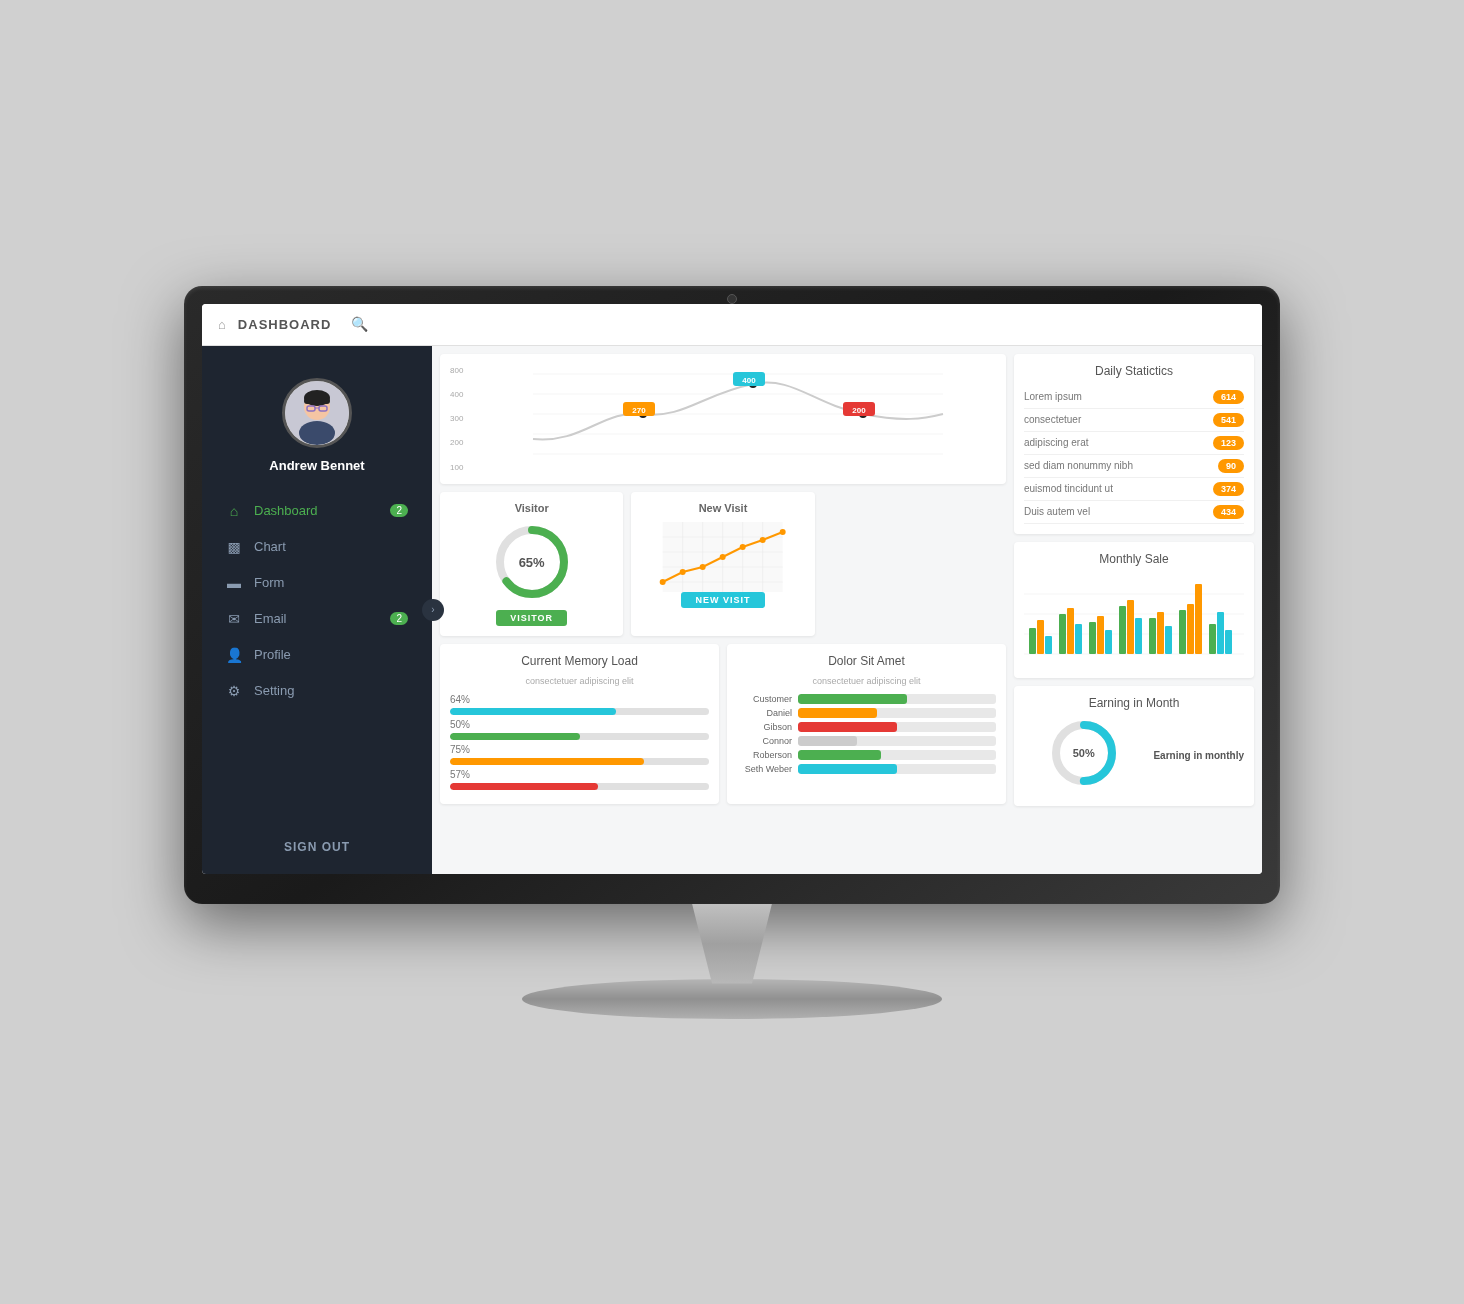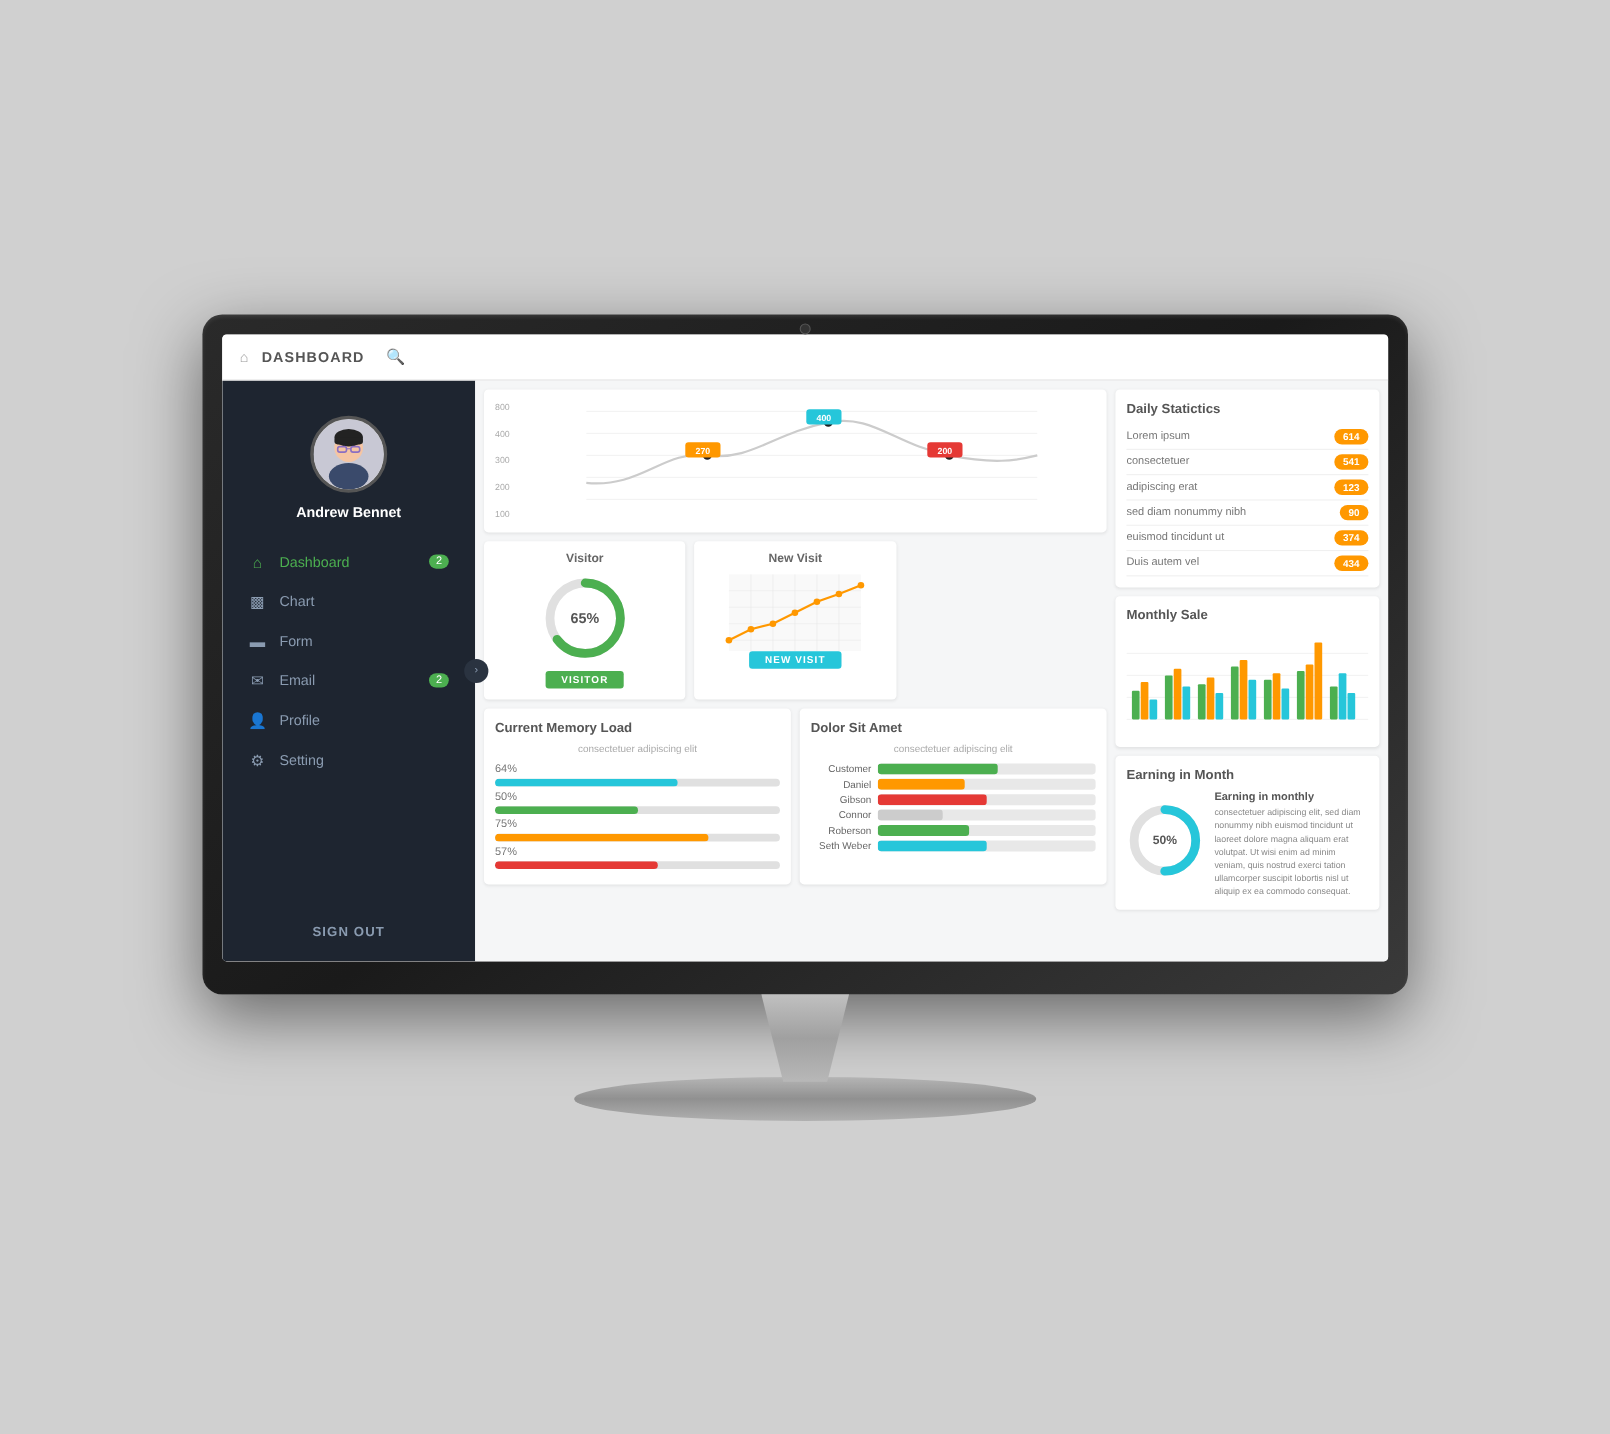--- a/index.html
+++ b/index.html
@@ -231,23 +231,23 @@
     
     .panel {
       background: #fff;
       border-radius: 4px;
       padding: 10px;
       box-shadow: 0 1px 3px rgba(0,0,0,0.08);
     }
 
     .panel-title {
       font-size: 12px;
-      font-weight: bold;
+      font-weight: normal;
       color: #555;
-      text-align: left;
+      text-align: center;
       margin-bottom: 8px;
     }
 
     
     .line-chart-container {
       height: 110px;
       position: relative;
     }
 
     .line-chart-svg {
@@ -753,21 +753,20 @@
               <div class="earning-section">
                 <div class="donut-container" style="width:70px; height:70px; flex-shrink:0;">
                   <svg width="70" height="70" viewBox="0 0 70 70">
                     <circle cx="35" cy="35" r="28" fill="none" stroke="#e0e0e0" stroke-width="8"></circle>
                     <circle cx="35" cy="35" r="28" fill="none" stroke="#26c6da" stroke-width="8" stroke-dasharray="88 176" stroke-linecap="round" transform="rotate(-90 35 35)"></circle>
                   </svg>
                   <div class="donut-label" style="font-size:11px;">50%</div>
                 </div>
                 <div>
                   <div class="earning-title-sm">Earning in monthly</div>
-                  <div class="earning-text-block">consectetuer adipiscing elit, sed diam nonummy nibh euismod tincidunt ut laoreet dolore magna aliquam erat volutpat. Ut wisi enim ad minim veniam, quis nostrud exerci tation ullamcorper suscipit lobortis nisl ut aliquip ex ea commodo consequat.</div>
                 </div>
               </div>
             </div>
 
           </div>
         </div>
 
       </div>
     </div>
   </div>

